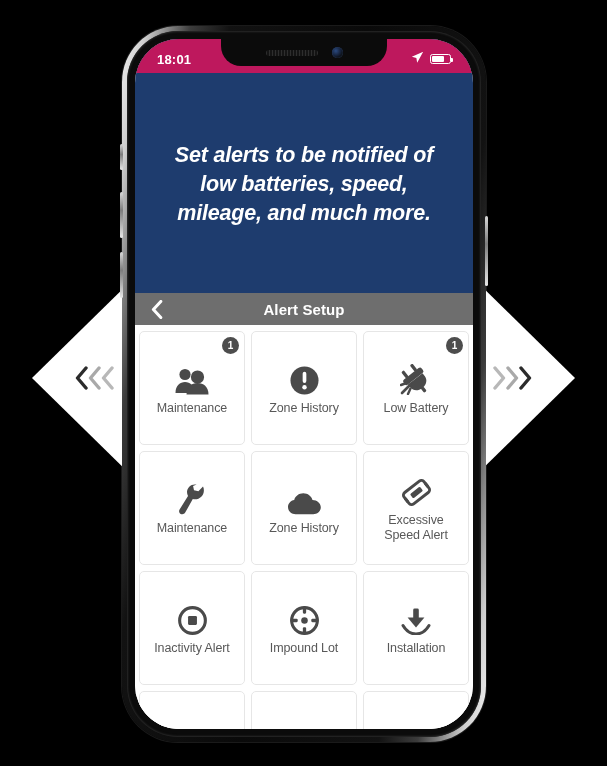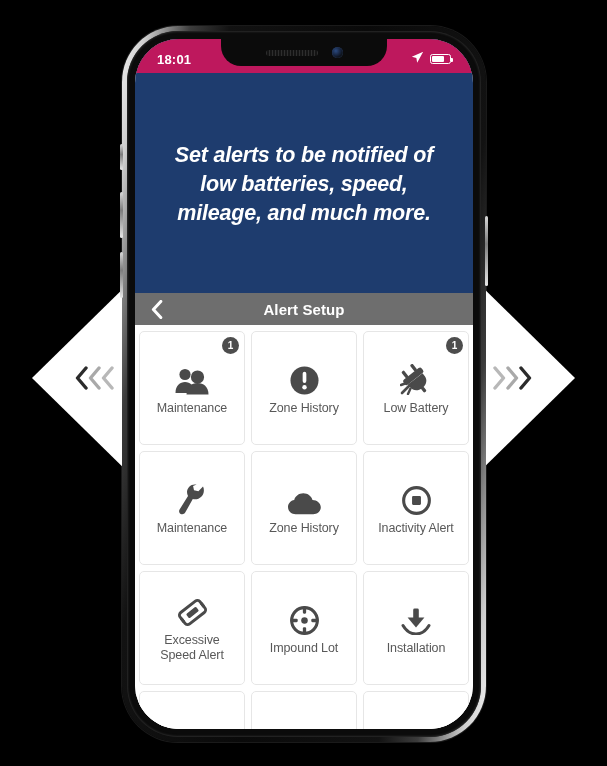--- a/index.html
+++ b/index.html
@@ -424,39 +424,39 @@
                 <svg width="33" height="22" viewBox="0 0 34 22">
                   <path d="M7.8 21.5 C3.5 21.5 0 18.2 0 14.2 C0 10.6 2.8 7.6 6.4 7 C7.4 2.9 11.2 0 15.8 0 C20.4 0 24.2 2.9 25.2 7 C30 7.1 33.8 10.4 33.8 14.4 C33.8 18.4 30.3 21.5 26 21.5 Z"></path>
                 </svg>
               </span>
               <span class="tile-label">Zone History</span>
             </div>
 
             <div class="tile">
               <span class="tile-icon">
                 <svg width="29" height="29" viewBox="0 0 30 30">
-                  <circle cx="15" cy="15" r="13.3" fill="none" stroke="#4a4a4a" stroke-width="3.2"></circle>
-                  <rect x="10.4" y="10.4" width="9.2" height="9.2" rx="1.2"></rect>
-                </svg>
-              </span>
-              <span class="tile-label">Inactivity Alert</span>
-            </div>
-
-            <div class="tile">
-              <span class="tile-icon">
-                <svg width="29" height="29" viewBox="0 0 30 30">
                   <g transform="rotate(-38 15 15)">
                     <rect x="2" y="7.5" width="26" height="15" rx="3.4" fill="none" stroke="#4a4a4a" stroke-width="3"></rect>
                     <rect x="8.5" y="12.2" width="13" height="5.6" rx="1.4"></rect>
                     <rect x="0.4" y="12" width="3.2" height="6" rx="1.2"></rect>
                     <rect x="26.4" y="12" width="3.2" height="6" rx="1.2"></rect>
                   </g>
                 </svg>
               </span>
               <span class="tile-label">Excessive Speed Alert</span>
+            </div>
+
+            <div class="tile">
+              <span class="tile-icon">
+                <svg width="29" height="29" viewBox="0 0 30 30">
+                  <circle cx="15" cy="15" r="13.3" fill="none" stroke="#4a4a4a" stroke-width="3.2"></circle>
+                  <rect x="10.4" y="10.4" width="9.2" height="9.2" rx="1.2"></rect>
+                </svg>
+              </span>
+              <span class="tile-label">Inactivity Alert</span>
             </div>
 
             <div class="tile">
               <span class="tile-icon">
                 <svg width="29" height="29" viewBox="0 0 30 30">
                   <circle cx="15" cy="15" r="13.3" fill="none" stroke="#4a4a4a" stroke-width="3.2"></circle>
                   <circle cx="15" cy="15" r="3.4"></circle>
                   <rect x="13.3" y="0.5" width="3.4" height="7.5" rx="1.2"></rect>
                   <rect x="13.3" y="22" width="3.4" height="7.5" rx="1.2"></rect>
                   <rect x="0.5" y="13.3" width="7.5" height="3.4" rx="1.2"></rect>

